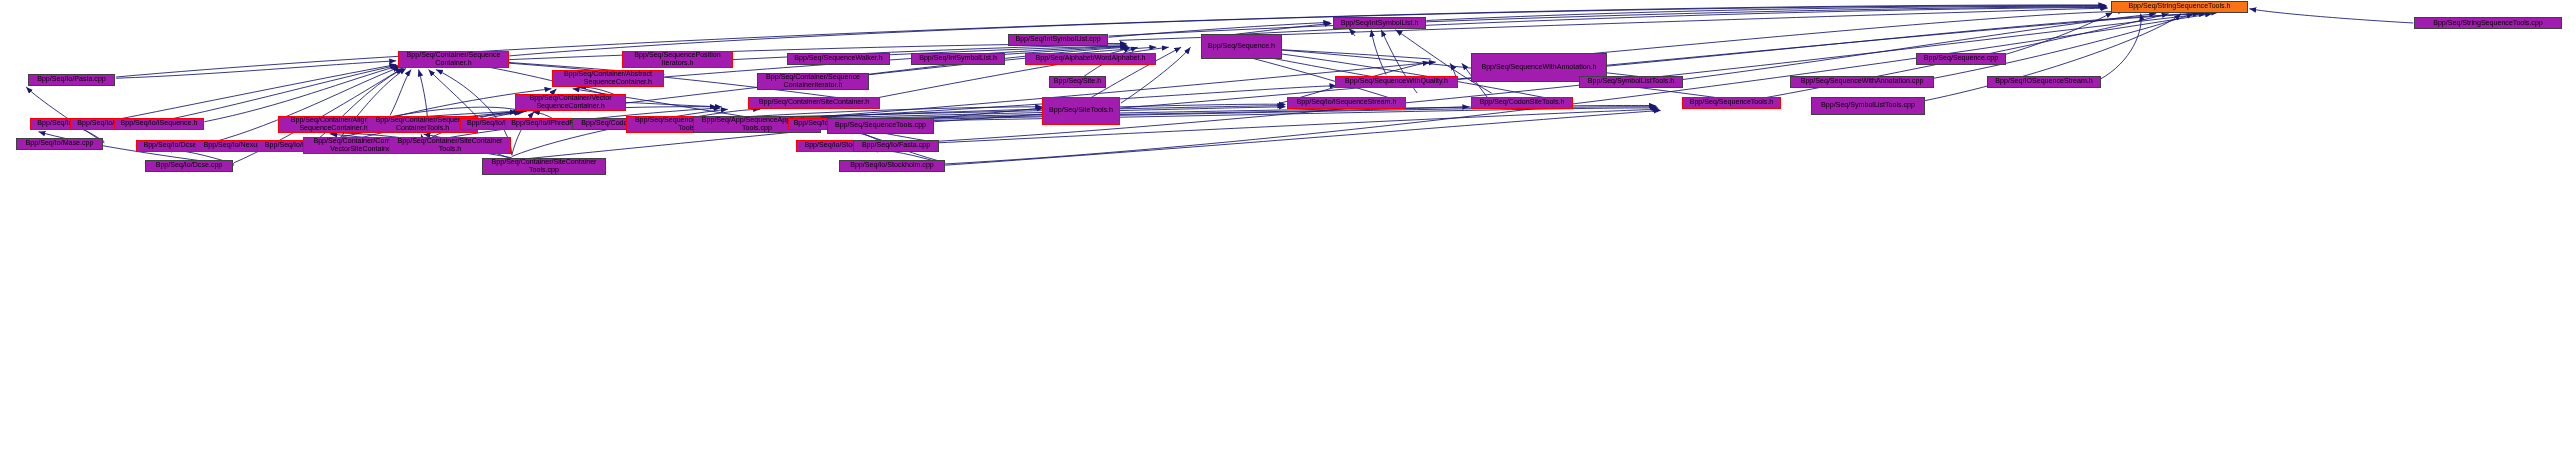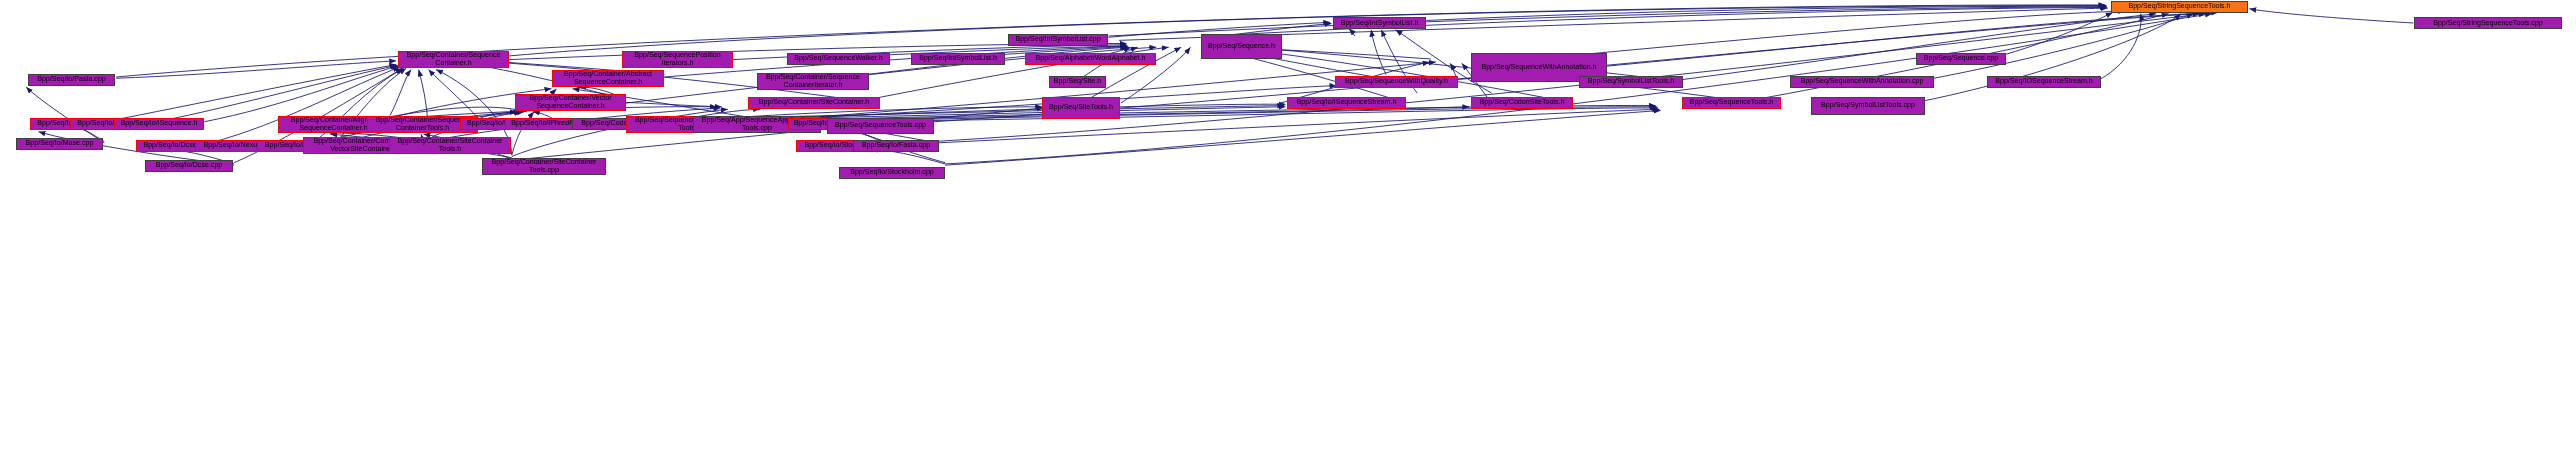--- a/index.html
+++ b/index.html
@@ -155,33 +155,33 @@
       <div class="node red" style="left: 398px; top: 51px; width: 111px; height: 17.4px;">Bpp/Seq/Container/Sequence
 Container.h</div>
       <div class="node red" style="left: 622px; top: 51px; width: 111px; height: 17.4px;">Bpp/Seq/SequencePosition
 Iterators.h</div>
       <div class="node" style="left: 787px; top: 53px; width: 103px; height: 11.8px;">Bpp/Seq/SequenceWalker.h</div>
       <div class="node" style="left: 911px; top: 53px; width: 94px; height: 11.8px;">Bpp/Seq/IntSymbolList.h</div>
       <div class="node red" style="left: 1025px; top: 53px; width: 131px; height: 11.8px;">Bpp/Seq/Alphabet/WordAlphabet.h</div>
       <div class="node" style="left: 1431px; top: 53px; width: 136px; height: 29px; margin-left: 40px;">Bpp/Seq/SequenceWithAnnotation.h</div>
       <div class="node" style="left: 1916px; top: 53px; width: 90px; height: 11.8px;">Bpp/Seq/Sequence.cpp</div>
       <div class="node" style="left: 28px; top: 74px; width: 87px; height: 11.8px;">Bpp/Seq/Io/Pasta.cpp</div>
-      <div class="node red" style="left: 552px; top: 70px; width: 112px; height: 17.4px;">Bpp/Seq/Container/Abstract
+      <div class="node red" style="left: 552px; top: 70px; width: 112px; height: 17.4px; text-align: right;">Bpp/Seq/Container/Abstract
 SequenceContainer.h</div>
       <div class="node" style="left: 757px; top: 73px; width: 112px; height: 17.4px;">Bpp/Seq/Container/Sequence
 ContainerIterator.h</div>
       <div class="node" style="left: 1049px; top: 76px; width: 57px; height: 11.8px;">Bpp/Seq/Site.h</div>
       <div class="node red" style="left: 1335px; top: 76px; width: 123px; height: 11.8px;">Bpp/Seq/SequenceWithQuality.h</div>
       <div class="node" style="left: 1579px; top: 76px; width: 104px; height: 11.8px;">Bpp/Seq/SymbolListTools.h</div>
       <div class="node" style="left: 1790px; top: 76px; width: 144px; height: 11.8px;">Bpp/Seq/SequenceWithAnnotation.cpp</div>
       <div class="node" style="left: 1987px; top: 76px; width: 114px; height: 11.8px;">Bpp/Seq/IOSequenceStream.h</div>
       <div class="node red" style="left: 515px; top: 94px; width: 111px; height: 17.4px;">Bpp/Seq/Container/Vector
 SequenceContainer.h</div>
       <div class="node red" style="left: 748px; top: 97px; width: 132px; height: 11.8px;">Bpp/Seq/Container/SiteContainer.h</div>
-      <div class="node red" style="left: 1042px; top: 97px; width: 78px; height: 22px; text-align: center;">Bpp/Seq/SiteTools.h</div>
+      <div class="node red" style="left: 1042px; top: 97px; width: 78px; height: 28px; text-align: center;">Bpp/Seq/SiteTools.h</div>
       <div class="node red" style="left: 1287px; top: 97px; width: 119px; height: 11.8px;">Bpp/Seq/Io/ISequenceStream.h</div>
       <div class="node red" style="left: 1471px; top: 97px; width: 102px; height: 11.8px;">Bpp/Seq/CodonSiteTools.h</div>
       <div class="node red" style="left: 1657px; top: 97px; width: 99px; height: 11.8px; margin-left: 25px;">Bpp/Seq/SequenceTools.h</div>
       <div class="node" style="left: 1811px; top: 97px; width: 114px; height: 18px;">Bpp/Seq/SymbolListTools.cpp</div>
       <div class="node red" style="left: 30px; top: 118px; width: 75px; height: 11.8px;">Bpp/Seq/Io/Mase.h</div>
       <div class="node red" style="left: 70px; top: 118px; width: 87px; height: 11.8px;">Bpp/Seq/Io/GenBank.h</div>
       <div class="node red" style="left: 114px; top: 118px; width: 90px; height: 11.8px;">Bpp/Seq/Io/ISequence.h</div>
       <div class="node red" style="left: 278px; top: 116px; width: 111px; height: 17.4px;">Bpp/Seq/Container/Aligned
 SequenceContainer.h</div>
       <div class="node red" style="left: 367px; top: 116px; width: 111px; height: 17.4px;">Bpp/Seq/Container/Sequence
@@ -201,16 +201,16 @@
       <div class="node red" style="left: 257px; top: 140px; width: 78px; height: 11.8px;">Bpp/Seq/Io/Phylip.h</div>
       <div class="node red" style="left: 303px; top: 137px; width: 123px; height: 17.4px;">Bpp/Seq/Container/Compressed
 VectorSiteContainer.h</div>
       <div class="node red" style="left: 389px; top: 137px; width: 122px; height: 17.4px;">Bpp/Seq/Container/SiteContainer
 Tools.h</div>
       <div class="node red" style="left: 796px; top: 140px; width: 93px; height: 11.8px;">Bpp/Seq/Io/Stockholm.h</div>
       <div class="node" style="left: 853px; top: 140px; width: 86px; height: 11.8px;">Bpp/Seq/Io/Fasta.cpp</div>
       <div class="node" style="left: 145px; top: 160px; width: 88px; height: 11.8px;">Bpp/Seq/Io/Dcse.cpp</div>
       <div class="node" style="left: 482px; top: 158px; width: 124px; height: 17.4px;">Bpp/Seq/Container/SiteContainer
 Tools.cpp</div>
-      <div class="node" style="left: 839px; top: 160px; width: 106px; height: 11.8px; margin-top: 7px;">Bpp/Seq/Io/Stockholm.cpp</div>
+      <div class="node" style="left: 839px; top: 160px; width: 106px; height: 11.8px;">Bpp/Seq/Io/Stockholm.cpp</div>
     </div>
 </div>
 
 
 </body></html>

